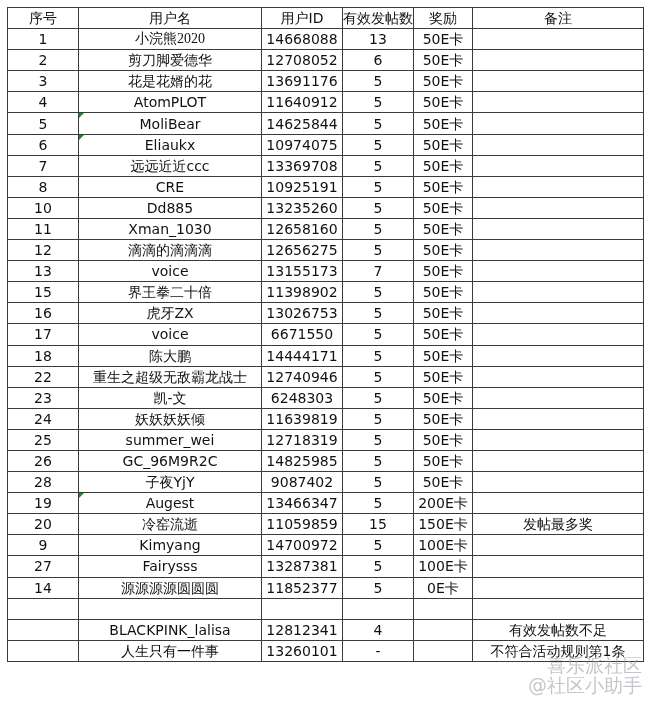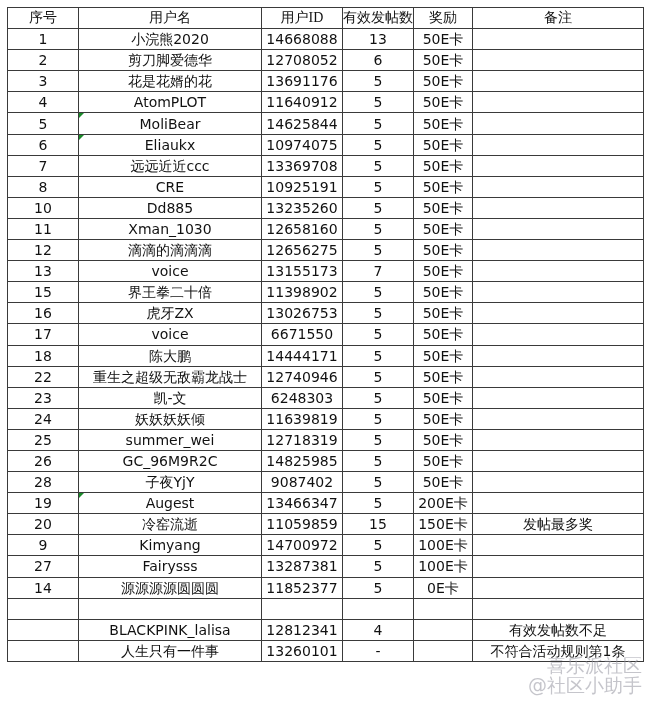--- a/index.html
+++ b/index.html
@@ -9,28 +9,28 @@
     position: absolute; left: 7px; top: 7px;
     border-collapse: collapse; table-layout: fixed;
     width: 636px;
   }
   table.sheet td, table.sheet th {
     border: 1.5px solid #3a3a3a;
     height: 20.1px; padding: 0; text-align: center; vertical-align: middle;
     font-size: 14px; color: #111; font-weight: normal; white-space: nowrap; overflow: hidden;
     position: relative; line-height: 18px;
   }
-  table.sheet th { font-size: 14px; font-family: Liberation Serif, serif; }
+  table.sheet th { font-size: 14px; }
   .c-seq { width: 71px; }
   .c-name { width: 183px; }
   .c-id { width: 81px; }
   .c-posts { width: 71px; }
   .c-reward { width: 59px; }
   .c-note { width: 171px; }
-  .first-name { color: #555; }
+  .first-name { color: #555; font-family: Liberation Serif, serif; }
   .comment-flag::before {
     content: ""; position: absolute; left: 0; top: 0;
     width: 0; height: 0;
     border-top: 5px solid #1a8a2a; border-right: 5px solid transparent;
   }
   .note-right { text-align: right; padding-right: 6px; }
   .watermark {
     position: absolute; right: 8px; bottom: 10px;
     color: rgba(150,150,160,0.55); font-size: 19px; text-align: right; line-height: 20px;
     pointer-events: none;

